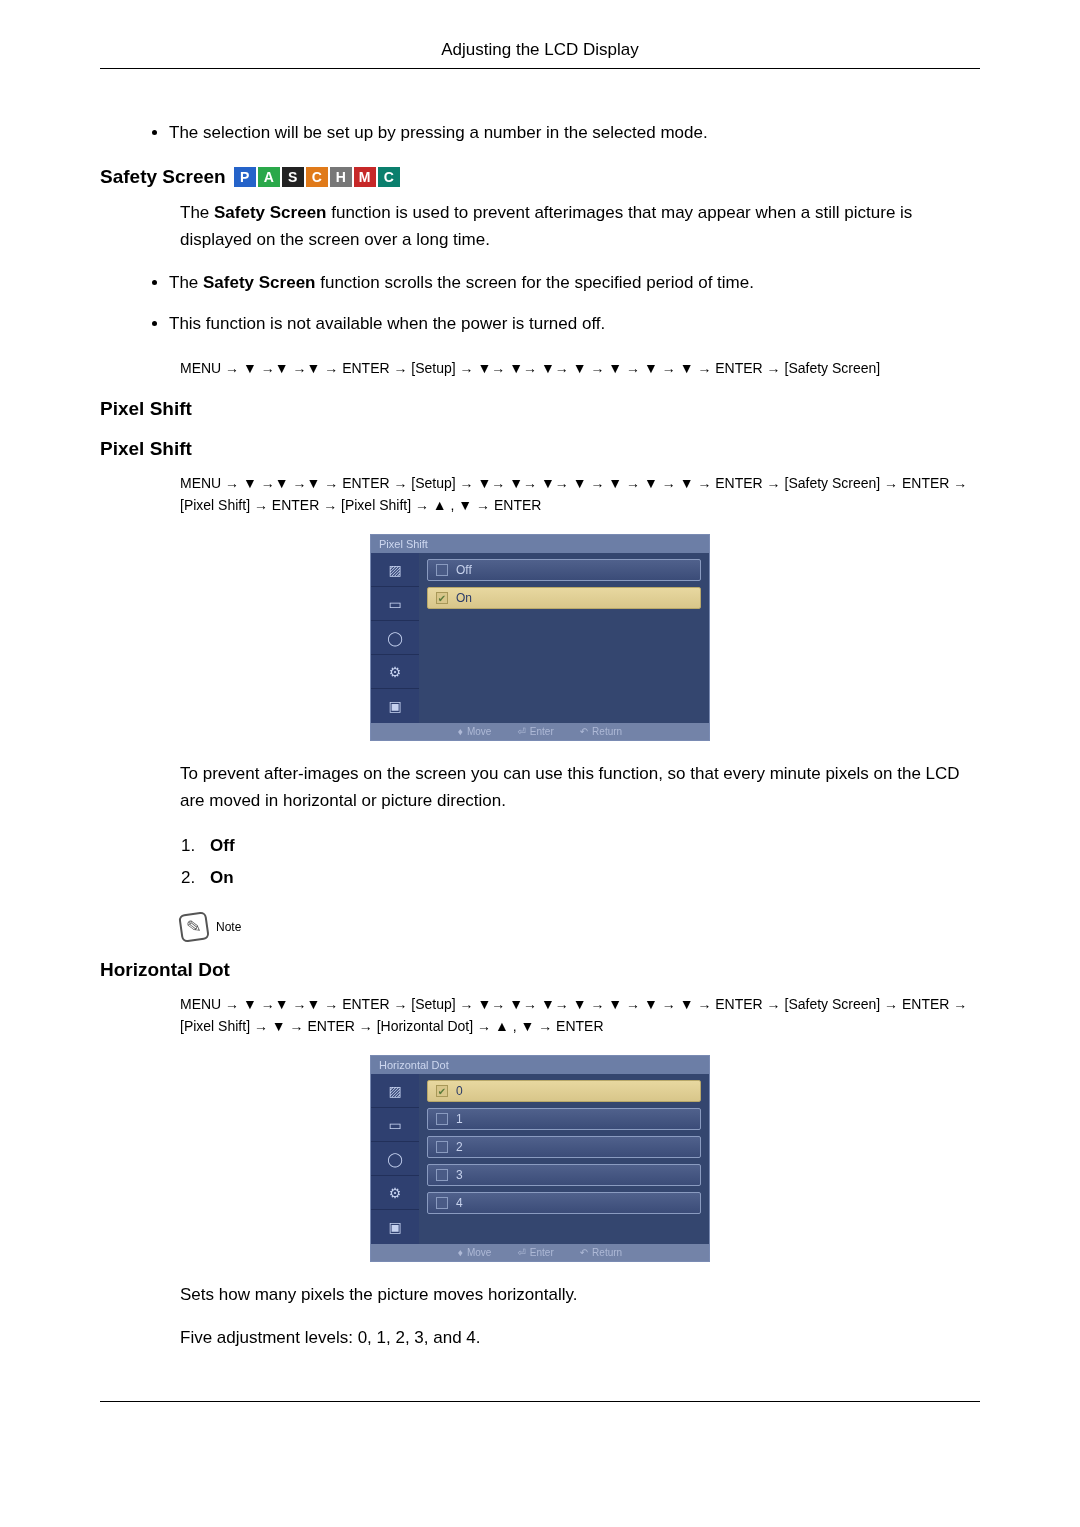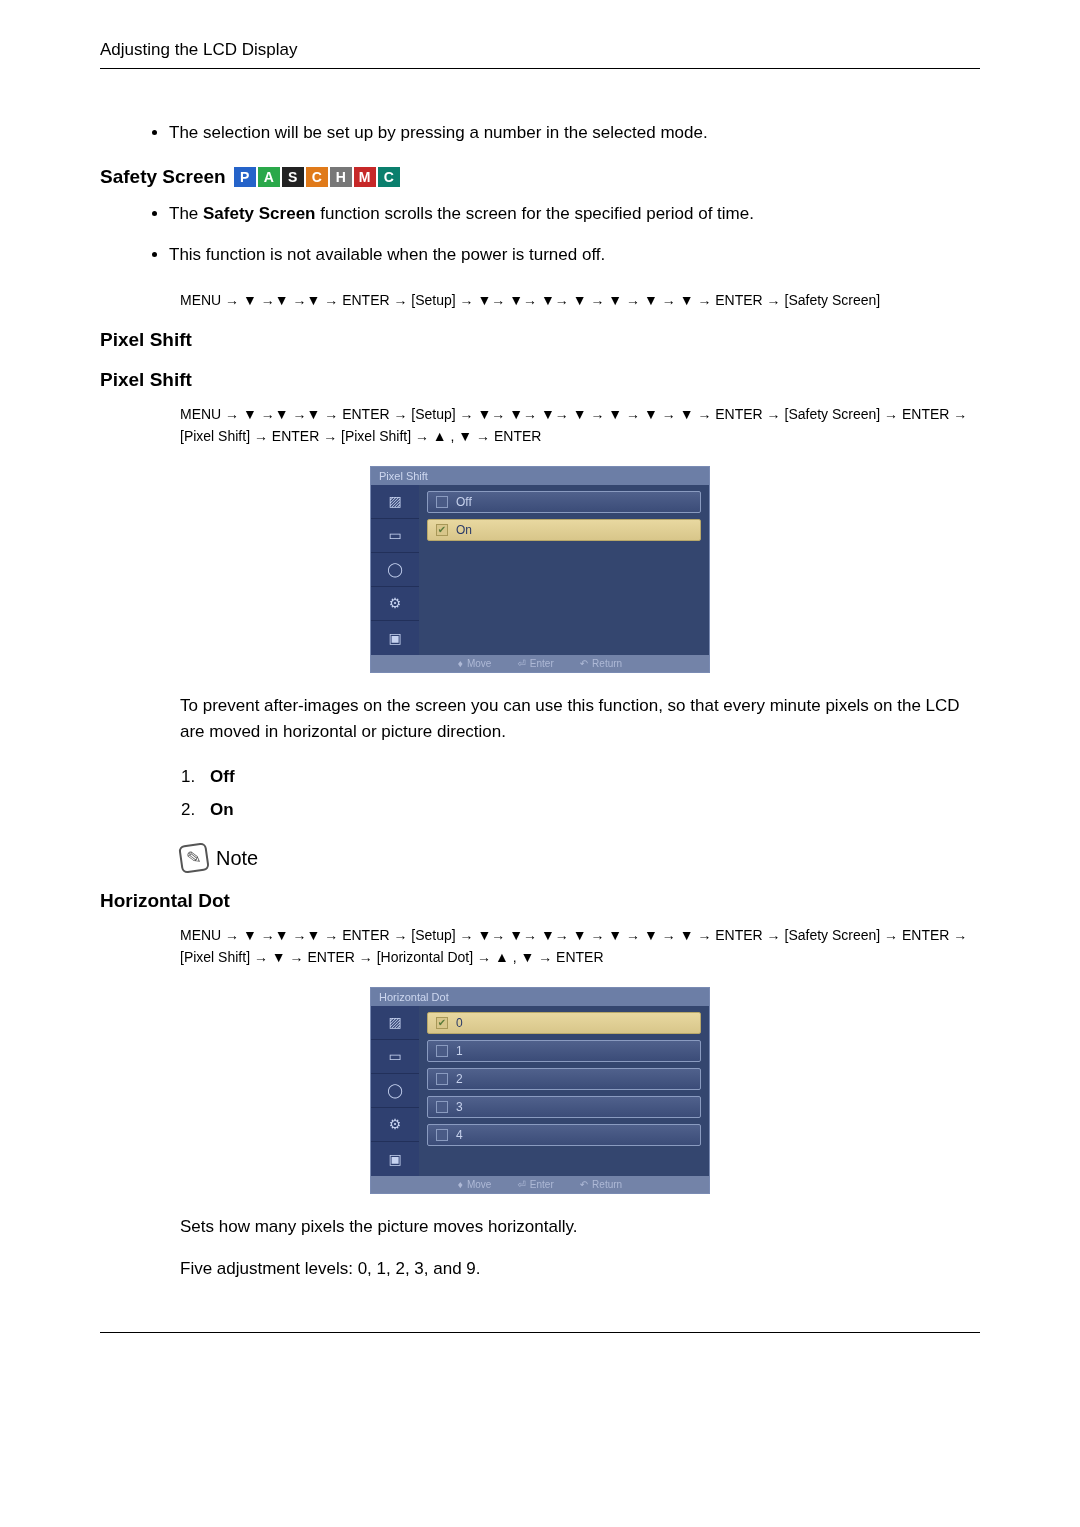--- a/index.html
+++ b/index.html
@@ -8,20 +8,21 @@
     background: #fff;
     color: #000;
     width: 1080px;
     margin: 0 auto;
     padding: 40px 0;
   }
   .page {
     padding: 0 100px;
   }
   .header-title {
+    text-align: center;
     font-size: 17px;
     border-bottom: 1px solid #000;
     padding-bottom: 8px;
     margin-bottom: 50px;
   }
   .bullet-list {
     margin-left: 69px;
     margin-bottom: 20px;
   }
   .bullet-list li {
@@ -92,21 +93,21 @@
     height: 28px;
     border: 2px solid #555;
     border-radius: 6px;
     display: inline-flex;
     align-items: center;
     justify-content: center;
     font-size: 18px;
     color: #555;
     transform: rotate(-8deg);
   }
-  .note-label { font-size: 20px; }
+  .note-label { font-size: 12px; }
   .osd-wrap {
     margin: 6px auto 20px auto;
     width: 340px;
   }
   .osd {
     background: #2b3b68;
     border: 1px solid #7a8bb3;
     font-size: 12px;
     color: #c8d3ef;
   }
@@ -205,20 +206,23 @@
       <span class="mode-badge b-blue">P</span>
       <span class="mode-badge b-green">A</span>
       <span class="mode-badge b-black">S</span>
       <span class="mode-badge b-orange">C</span>
       <span class="mode-badge b-gray">H</span>
       <span class="mode-badge b-red">M</span>
       <span class="mode-badge b-teal">C</span>
     </span>
   </div>
 
+  <p class="para">
+    <span>The </span><b>Safety Screen</b><span> function is used to prevent afterimages that may appear when a still picture is displayed on the screen over a long time.</span>
+  </p>
 
   <ul class="bullet-list">
     <li>
       <span>The </span><b>Safety Screen</b><span> function scrolls the screen for the specified period of time.</span>
     </li>
     <li>
       <span>This function is not available when the power is turned off.</span>
     </li>
   </ul>
 
@@ -311,16 +315,16 @@
       </div>
       <div class="osd-footer">
         <span>♦ <span>Move</span></span>
         <span>⏎ <span>Enter</span></span>
         <span>↶ <span>Return</span></span>
       </div>
     </div>
   </div>
 
   <p class="para">Sets how many pixels the picture moves horizontally.</p>
-  <p class="para">Five adjustment levels: 0, 1, 2, 3, and 9.</p>
+  <p class="para">Five adjustment levels: 0, 1, 2, 3, and 4.</p>
 
   <hr class="footer-rule">
 </div>
 
 </body></html>

